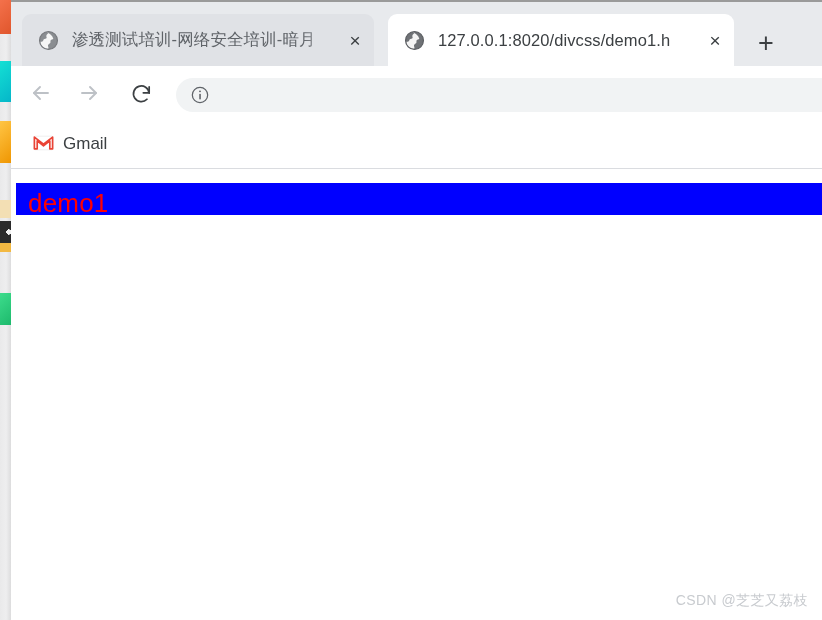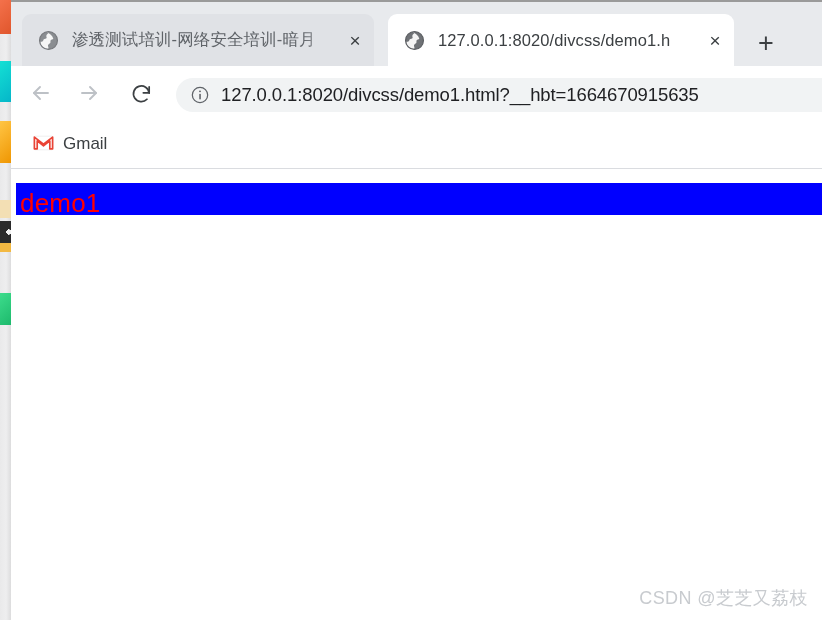--- a/index.html
+++ b/index.html
@@ -120,27 +120,27 @@
     position:absolute; left:0; top:170px; width:811px; height:450px;
     background:#ffffff; overflow:hidden;
   }
   #demo-block{
     position:absolute; left:5px; top:13px; width:806px; height:32px;
     background:#0000ff;
     display:flex; align-items:center;
   }
   #demo-text{
     font-size:26px; color:#ff0000; line-height:1;
-    padding-left:4px; letter-spacing:.2px;margin-top:8px;
+    padding-left:12px; letter-spacing:.2px;margin-top:8px;
   }
 
   
   #watermark{
     position:absolute; right:14px; bottom:10px;
-    font-size:18px; color:#c8cbcf; white-space:nowrap;
+    font-size:14px; color:#c8cbcf; white-space:nowrap;
     letter-spacing:.4px; z-index:25;
   }
 </style>
 </head>
 <body>
 
 <div id="desktop-sliver">
   <div class="sliver-icon" style="top:0px;   height:34px; background:linear-gradient(135deg,#f4714b,#e0562c);"></div>
   <div class="sliver-icon" style="top:61px;  height:41px; background:linear-gradient(135deg,#14e0d4,#05b6c9);"></div>
   <div class="sliver-icon" style="top:121px; height:42px; background:linear-gradient(135deg,#ffc545,#ef9602);"></div>
@@ -205,21 +205,20 @@
   </div>
 
   <div id="omnibox">
     <span id="site-info-icon">
       <svg viewBox="0 0 24 24" width="20" height="20">
         <circle cx="12" cy="12" r="9.2" fill="none" stroke="#5f6368" stroke-width="1.5"></circle>
         <circle cx="12" cy="7.6" r="1.15" fill="#5f6368"></circle>
         <rect x="11.1" y="10.4" width="1.9" height="7" rx=".9" fill="#5f6368"></rect>
       </svg>
     </span>
-    <span id="omnibox-url" title="127.0.0.1:8020/divcss/demo1.html?__hbt=1664670915635">127.0.0.1:8020/divcss/demo1.html?__hbt=1664670915635</span>
   </div>
 
   <div id="bookmarks-bar">
 
     <div class="bookmark">
       <span class="bookmark-icon">
         <svg viewBox="0 0 24 20" width="21" height="18">
           <rect x="1" y="2.2" width="22" height="15.6" rx="1.6" fill="#ffffff" stroke="#e8e8e8" stroke-width=".8"></rect>
           <path d="M1.6 3.2v13.6h3.2V7.6l7.2 5.6 7.2-5.6v9.2h3.2V3.2l-10.4 8z" fill="none" stroke="#ea4335" stroke-width="1.9" stroke-linejoin="round"></path>
         </svg>

